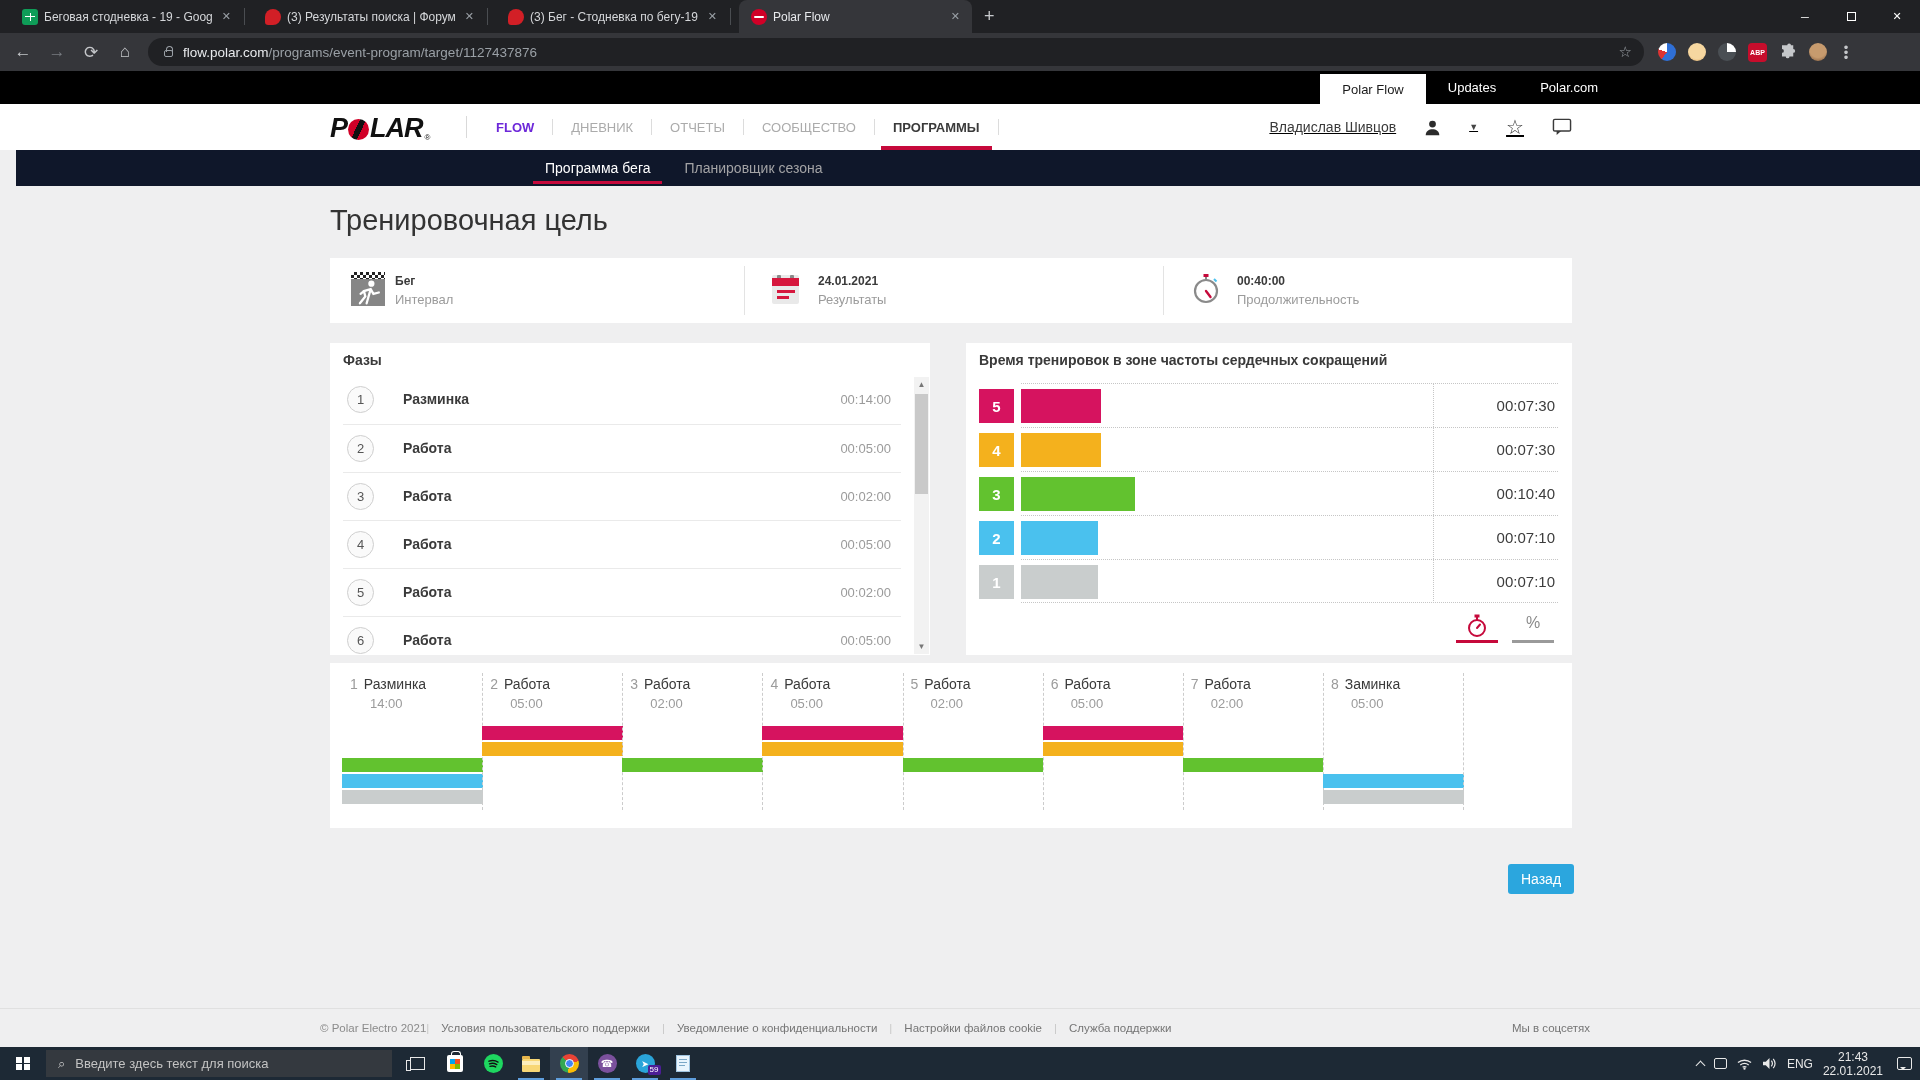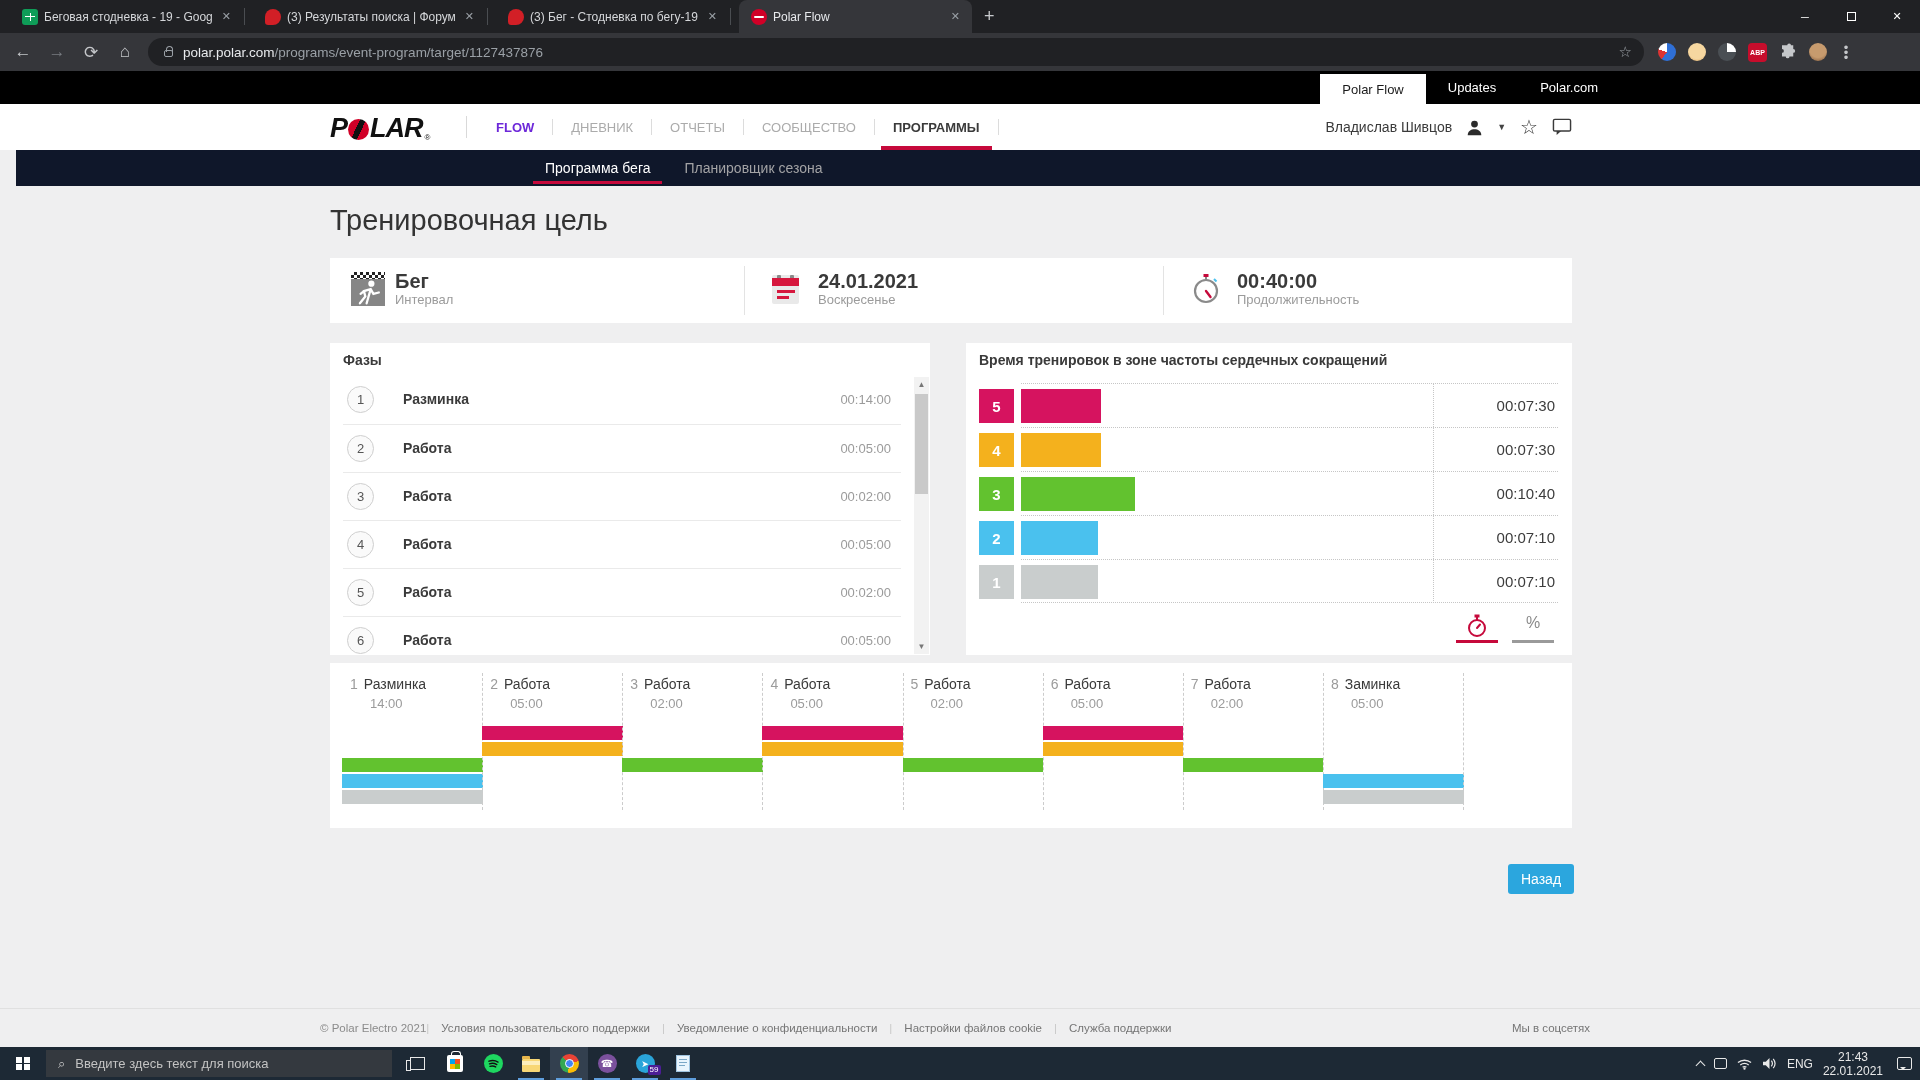--- a/index.html
+++ b/index.html
@@ -49,21 +49,21 @@
   .logo { position:absolute; left:330px; top:9px; font-weight:900; font-style:italic; font-size:27px; letter-spacing:-1px; color:#111; display:flex; align-items:center; }
   .logo .oball { display:inline-block; width:21px; height:21px; border-radius:50%; margin:2px 1px 0; background:linear-gradient(115deg,#d10027 40%,#111 40% 60%,#d10027 60%); }
   .logo .reg { font-size:8px; font-style:normal; font-weight:400; align-self:flex-end; margin:0 0 2px 2px; }
   .hdr-divider { position:absolute; left:466px; top:12px; width:1px; height:22px; background:#d9d9d9; }
   .mainnav { position:absolute; left:478px; top:0; height:46px; display:flex; align-items:center; }
   .mainnav .navitem { font-size:13px; color:#ababab; padding:0 18px; height:46px; display:flex; align-items:center; position:relative; }
   .mainnav .navitem.dark { color:#6d28d9; font-weight:bold; }
   .mainnav .navitem.active { color:#3a3a3a; font-weight:bold; }
   .mainnav .navitem.active::after { content:""; position:absolute; left:6px; right:6px; bottom:0; height:4px; background:#c6093b; }
   .mainnav .vsep { width:1px; height:16px; background:#dcdcdc; }
-  .userarea { position:absolute; right:348px; top:0; height:46px; display:flex; align-items:center; gap:14px; }
+  .userarea { position:absolute; right:348px; top:0; height:46px; display:flex; align-items:center; gap:28px;text-decoration:underline; }
   .username { font-size:14px; color:#3a3a3a; }
   .caret { font-size:9px; color:#444; }
   .hdr-icon { color:#3a3a3a; font-size:20px; }
 
   .subnav { position:absolute; top:150px; left:16px; width:1920px; height:36px; background:#0f172a; }
   .subnav-items { position:absolute; left:517px; top:0; height:36px; display:flex; }
   .subnav-item { position:relative; color:#a3a3a5; font-size:14px; display:flex; align-items:center; padding:0 12px; margin-right:10px; }
   .subnav-item.active { color:#fff; }
   .subnav-item.active::after { content:""; position:absolute; left:0; right:0; bottom:2px; height:3px; background:#c6093b; }
 
@@ -74,21 +74,21 @@
   .card { position:absolute; background:#fff; }
   .infocard { left:330px; top:72px; width:1242px; height:65px; }
   .info-sec { position:absolute; top:0; height:65px; }
   .info-divider { position:absolute; top:8px; width:1px; height:49px; background:#e3e3e3; }
   .info-icon { position:absolute; top:14px; width:34px; height:34px; }
   .sporticon { background:#868686; position:relative; overflow:hidden; }
   .sporticon .check { position:absolute; top:0; left:0; right:0; height:7px; background-color:#fff;
      background-image:linear-gradient(45deg,#222 25%,transparent 25%,transparent 75%,#222 75%),linear-gradient(45deg,#222 25%,transparent 25%,transparent 75%,#222 75%);
      background-size:6px 6px; background-position:0 0,3px 3px; }
   .info-text { position:absolute; top:13px; }
-  .info-main { font-size:20px; font-weight:bold; color:#3a3a3a; line-height:20px; }
+  .info-main { font-size:12px; font-weight:bold; color:#3a3a3a; line-height:20px; }
   .info-sub { font-size:13px; color:#9b9b9b; line-height:18px; }
   .calicon { position:relative; background:#e9e9e9; border-radius:2px; }
   .calicon .caltop { position:absolute; top:3px; left:0; right:0; height:8px; background:#d6173d; }
   .calicon .ring { position:absolute; top:0; width:4px; height:6px; background:#8a8a8a; border-radius:1px; }
   .calicon .row1,.calicon .row2 { position:absolute; left:5px; height:3px; background:#d6173d; }
   .calicon .row1 { top:15px; width:18px; }
   .calicon .row2 { top:21px; width:12px; }
 
   .panel-title { position:absolute; left:13px; top:9px; font-size:14px; font-weight:bold; color:#3a3a3a; }
 
@@ -219,21 +219,21 @@
     </div>
   </div>
 
   <div class="toolbar">
     <div class="navglyph" style="margin-left:6px;">←</div>
     <div class="navglyph dim">→</div>
     <div class="navglyph">⟳</div>
     <div class="navglyph">⌂</div>
     <div class="urlpill">
       <span class="lock"></span>
-      <span class="url"><b>polar.polar.com</b><span>/programs/event-program/target/1127437876</span></span>
+      <span class="url"><b>flow.polar.com</b><span>/programs/event-program/target/1127437876</span></span>
       <span class="pillstar">☆</span>
     </div>
     <div class="extrow">
       <div class="ext" style="background:conic-gradient(#2f6fd6 0 60%, #d33 0 80%, #fff 0);"></div>
       <div class="ext" style="background:radial-gradient(circle at 50% 40%, #f6d7a0 60%, #d89f56);"></div>
       <div class="ext" style="background:conic-gradient(#fff 0 25%, #4a4f54 0);"></div>
       <div class="ext-abp">ABP</div>
       <svg width="18" height="18" viewBox="0 0 24 24">
           <path fill="#c5c7ca" d="M8 3h3a2.5 2.5 0 0 1 5 0h3v5a2.5 2.5 0 0 1 0 5v5h-5a2.5 2.5 0 0 1-5 0H4v-5a2.5 2.5 0 0 0 0-5V3h4z"></path>
         </svg>
@@ -313,21 +313,21 @@
       <div class="info-sec" style="left:414px; width:419px;">
         <div class="info-icon calicon" style="left:28px; width:27px; height:29px; top:17px;">
           <div class="ring" style="left:5px;"></div>
             <div class="ring" style="right:5px;"></div>
           <div class="caltop"></div>
             <div class="row1"></div>
             <div class="row2"></div>
         </div>
         <div class="info-text" style="left:74px;">
           <div class="info-main">24.01.2021</div>
-          <div class="info-sub">Воскресенье</div>
+          <div class="info-sub">Результаты</div>
         </div>
       </div>
       <div class="info-divider" style="left:833px;"></div>
       <div class="info-sec" style="left:833px; width:409px;">
         <div class="info-icon" style="left:28px; top:15px;">
           <svg width="30" height="33" viewBox="0 0 30 33">
             <rect x="12.5" y="1" width="5" height="3" fill="#c6093b"></rect>
             <rect x="14" y="4" width="2" height="3" fill="#888"></rect>
             <line x1="23" y1="6" x2="25.5" y2="8.5" stroke="#4ac1ee" stroke-width="2"></line>
             <circle cx="15" cy="18" r="11" fill="#fff" stroke="#8a8a8a" stroke-width="2.2"></circle>

